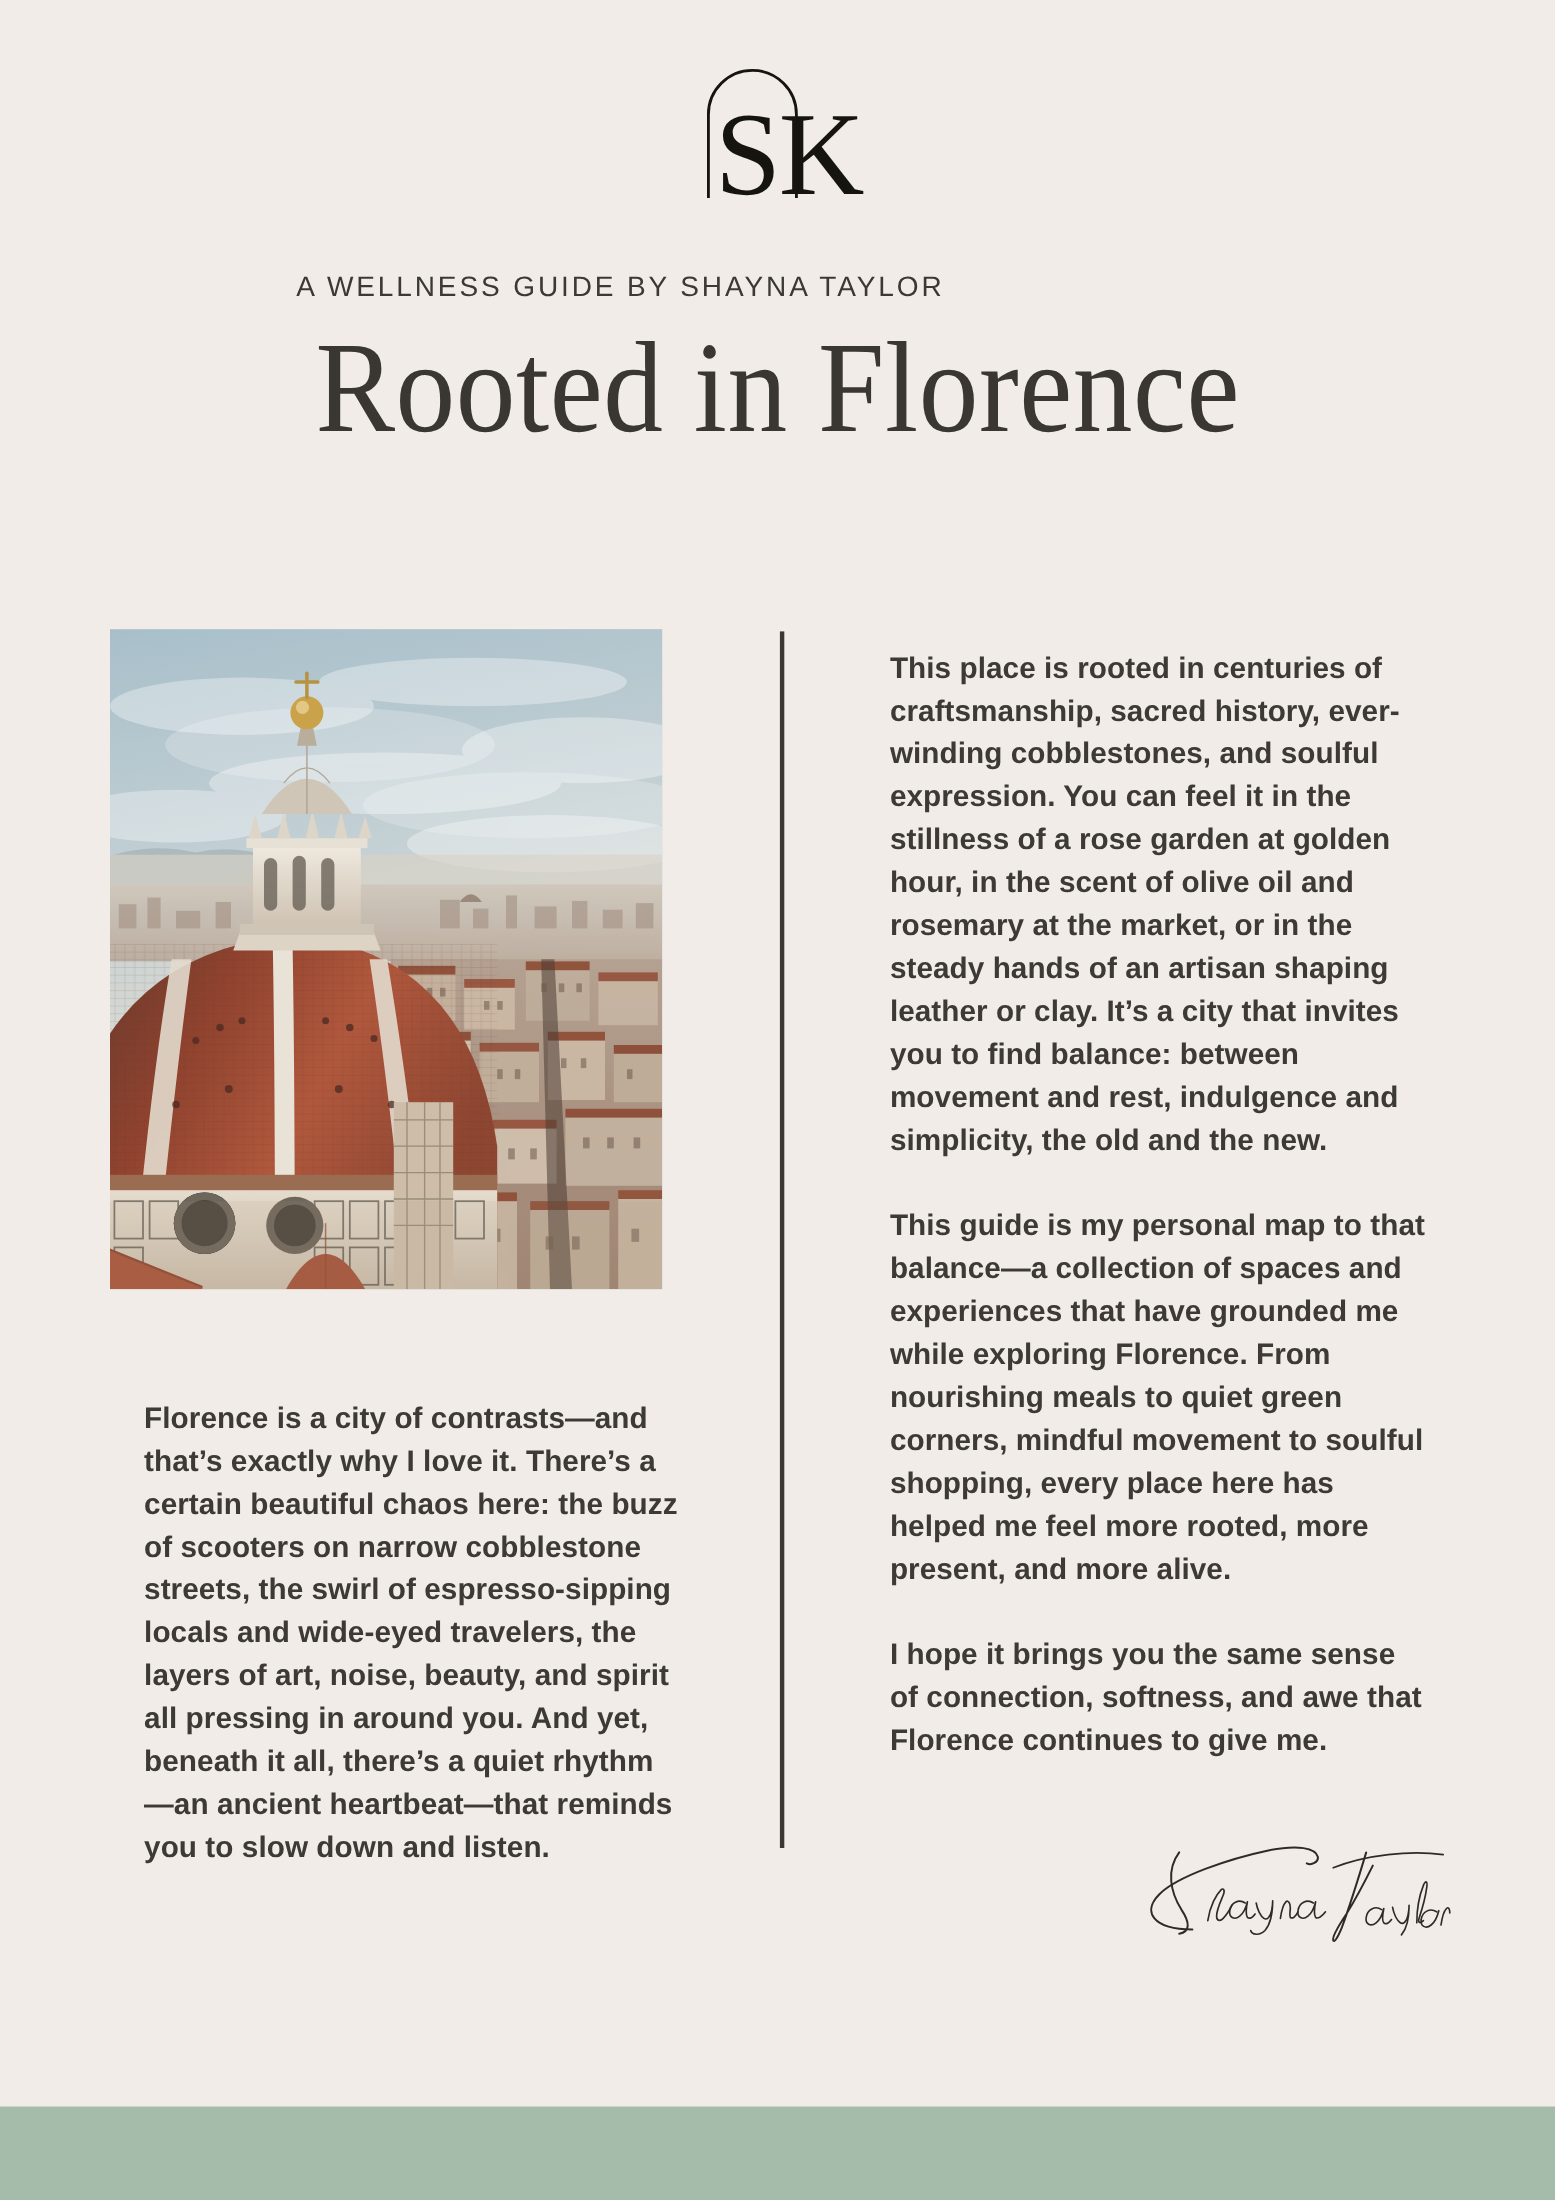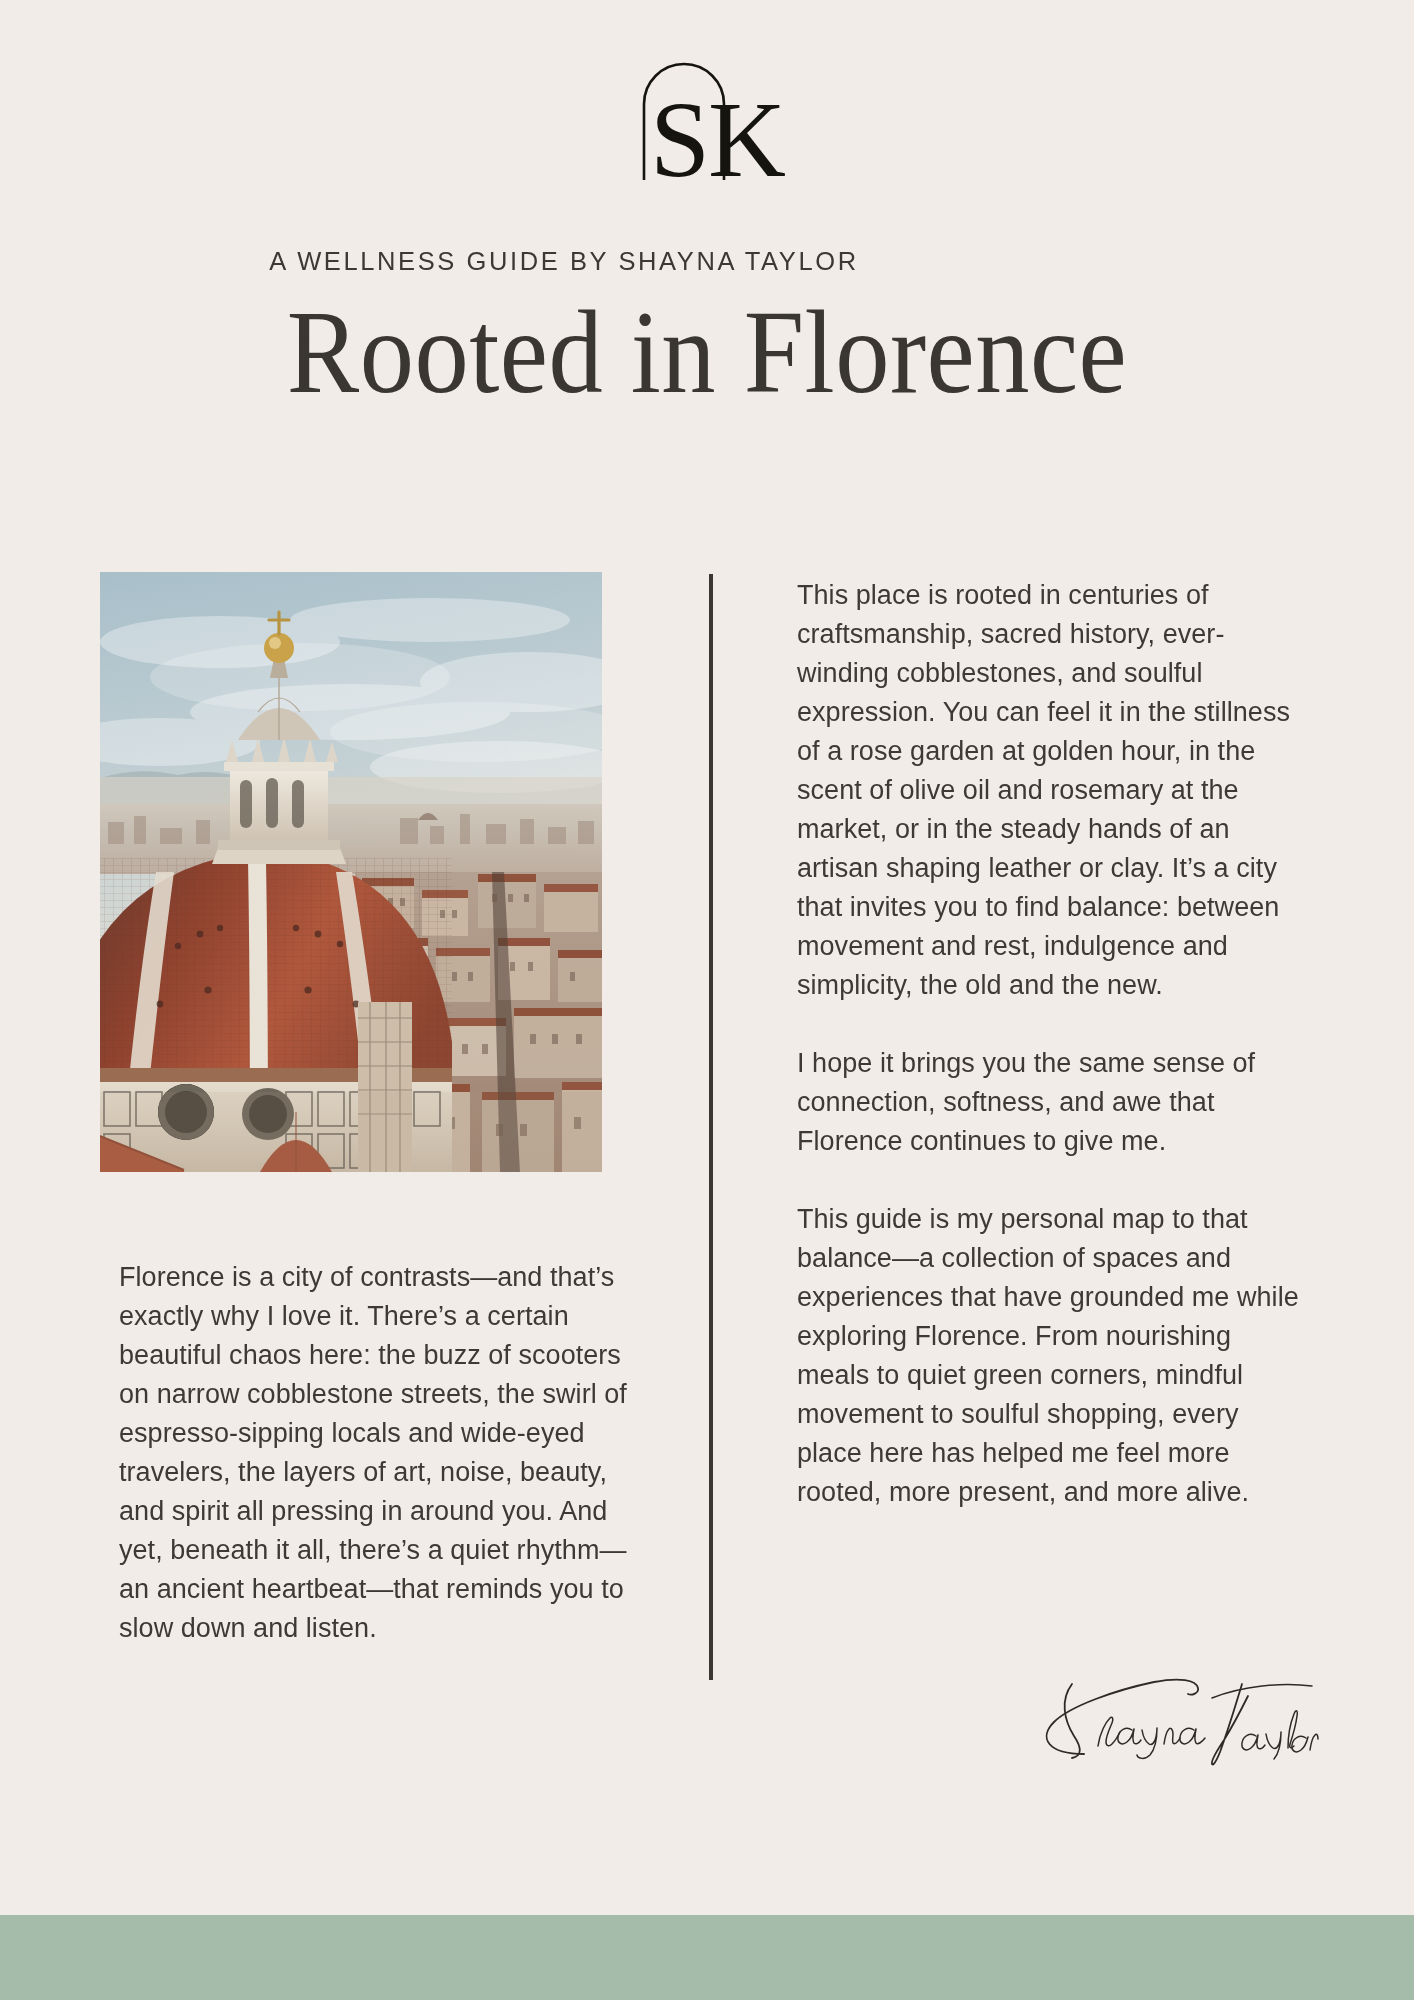--- a/index.html
+++ b/index.html
@@ -63,23 +63,23 @@
     width:520px;
   }
   .col-right{
     position:absolute; left:793px; top:572px;
     width:520px;
   }
   .body-text{
     font-size:27px;
     line-height:39px;
     color:#3d3a36;
-    font-weight:400;
+    font-weight:700;
     letter-spacing:0.05px;
-    margin:4px;
+    margin:16px;
   }
   .body-text + .body-text{ margin-top:39px; }
 
   .signoff{ margin-top:39px; }
 
   
   .sig-wrap{
     position:absolute; left:1020px; top:1660px;
     width:300px; height:110px;
   }
@@ -349,22 +349,22 @@
 </div>
 
 <div class="divider"></div>
 
 <div class="col-left">
   <p class="body-text">Florence is a city of contrasts—and that’s exactly why I love it. There’s a certain beautiful chaos here: the buzz of scooters on narrow cobblestone streets, the swirl of espresso-sipping locals and wide-eyed travelers, the layers of art, noise, beauty, and spirit all pressing in around you. And yet, beneath it all, there’s a quiet rhythm—an ancient heartbeat—that reminds you to slow down and listen.</p>
 </div>
 
 <div class="col-right">
   <p class="body-text">This place is rooted in centuries of craftsmanship, sacred history, ever-winding cobblestones, and soulful expression. You can feel it in the stillness of a rose garden at golden hour, in the scent of olive oil and rosemary at the market, or in the steady hands of an artisan shaping leather or clay. It’s a city that invites you to find balance: between movement and rest, indulgence and simplicity, the old and the new.</p>
+  <p class="body-text">This guide is my personal map to that balance—a collection of spaces and experiences that have grounded me while exploring Florence. From nourishing meals to quiet green corners, mindful movement to soulful shopping, every place here has helped me feel more rooted, more present, and more alive.</p>
   <p class="body-text">I hope it brings you the same sense of connection, softness, and awe that Florence continues to give me.</p>
-  <p class="body-text">This guide is my personal map to that balance—a collection of spaces and experiences that have grounded me while exploring Florence. From nourishing meals to quiet green corners, mindful movement to soulful shopping, every place here has helped me feel more rooted, more present, and more alive.</p>
 </div>
 
 <div class="sig-wrap">
   <svg width="300" height="110" viewBox="0 0 300 110">
     <g fill="none" stroke="#2e2b27" stroke-linecap="round" stroke-linejoin="round">
 
       <path d="M64 94 C28 94 18 78 34 62 C50 46 96 30 134 22 C160 17 176 20 178 28 C179 33 172 36 168 34" stroke-width="1.8"></path>
       <path d="M52 24 C40 40 44 60 54 76 C62 88 62 96 52 98" stroke-width="1.8"></path>
 
       <path d="M78 86 C80 72 86 62 90 58 C92 56 94 58 92 63 C90 68 86 76 86 82 C86 86 89 87 92 84 C95 81 98 76 100 72" stroke-width="1.5"></path>

